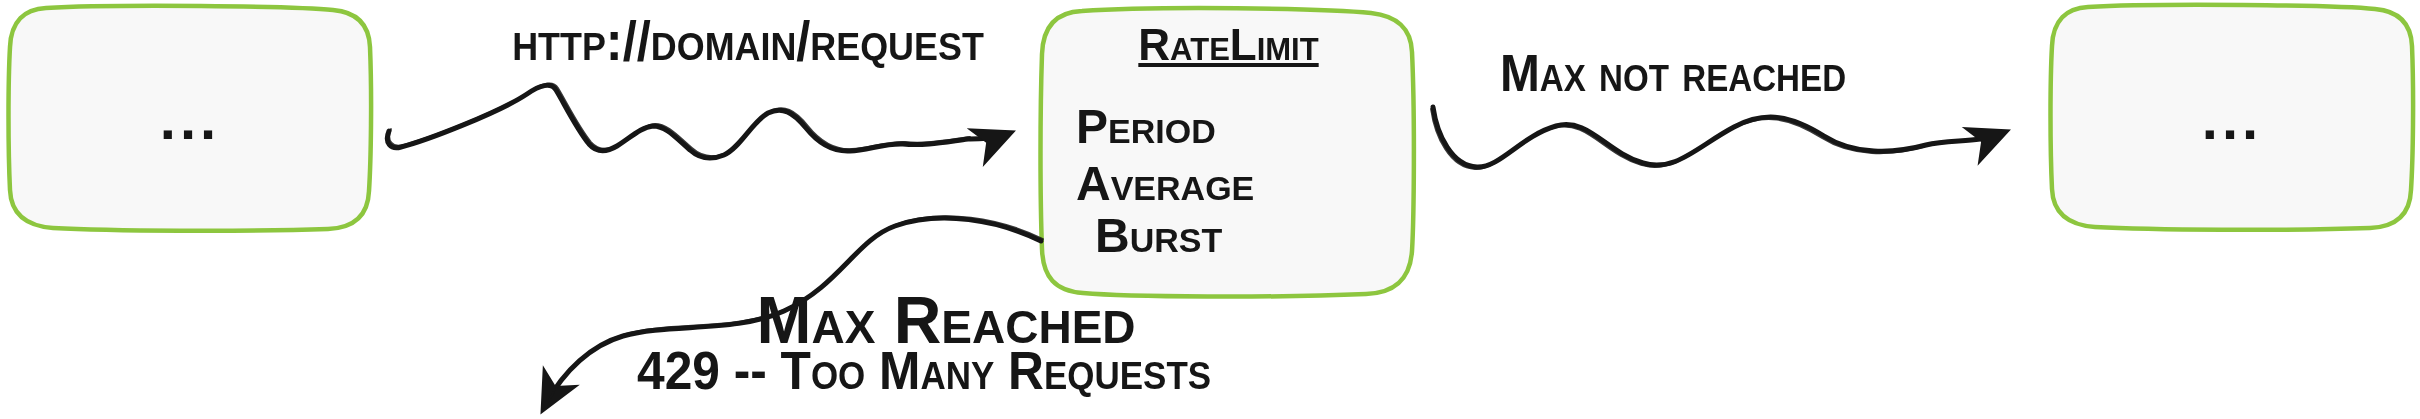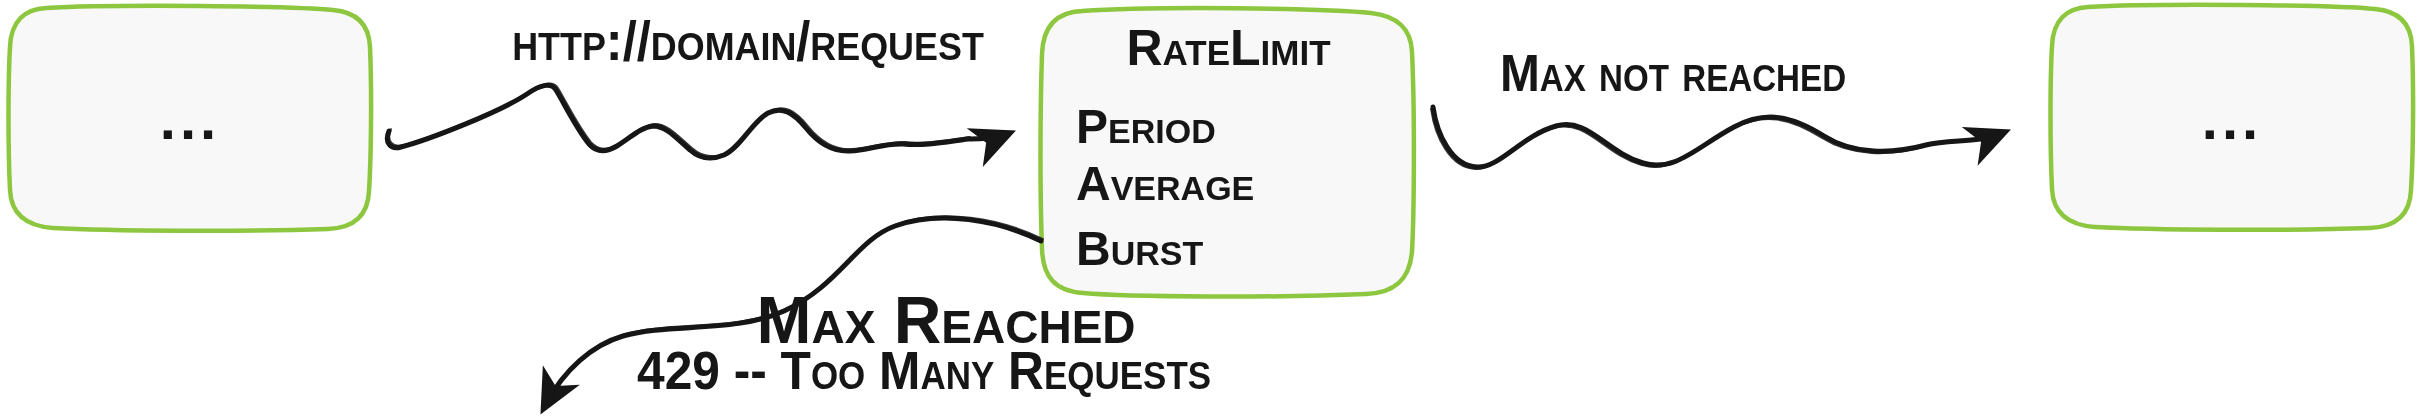--- a/index.html
+++ b/index.html
@@ -39,25 +39,25 @@
     display: flex;
     align-items: center;
     justify-content: center;
     font-size: 58px;
     font-weight: 700;
     letter-spacing: 4px;
     color: #161616;
   }
   .url-label        { left: 448px;  top: 13px;  width: 600px; font-size: 55px; }
   .mnr-label        { left: 1468px; top: 46px;  width: 410px; font-size: 52px; }
-  .rl-title         { left: 1042px; top: 22px;  width: 373px; font-size: 50px; font-weight: 650; }
+  .rl-title         { left: 1042px; top: 22px;  width: 373px; font-size: 44px; font-weight: 650; text-decoration: underline; }
   .rl-attr          { left: 1076px; text-align: left; font-size: 48px; }
   .rl-attr-0        { top: 102px; }
   .rl-attr-1        { top: 159px; }
-  .rl-attr-2        { top: 224px; }
+  .rl-attr-2        { top: 211px; margin-left: 19px; }
   .mr-label         { left: 746px;  top: 286px; width: 400px; font-size: 66px; }
   .status-label     { left: 613px;  top: 342px; width: 600px; font-size: 54px; }
   .left-ellipsis    { left: 8px;    top: 5px;   width: 364px; height: 226px; }
   .right-ellipsis   { left: 2050px; top: 5px;   width: 364px; height: 226px; }
 </style>
 </head>
 <body>
 
 <div class="canvas">
 

